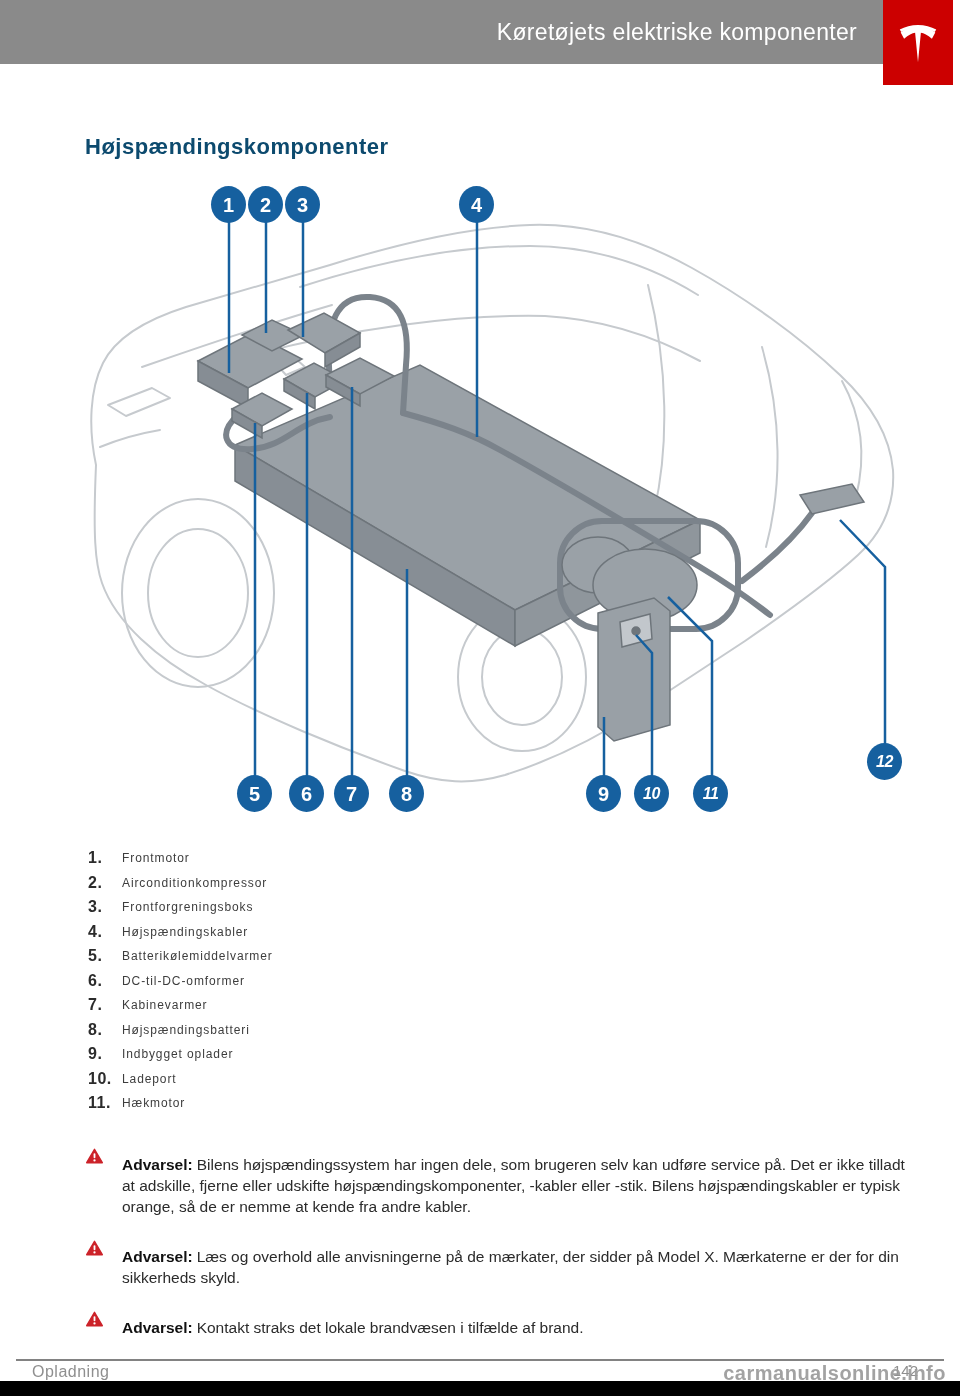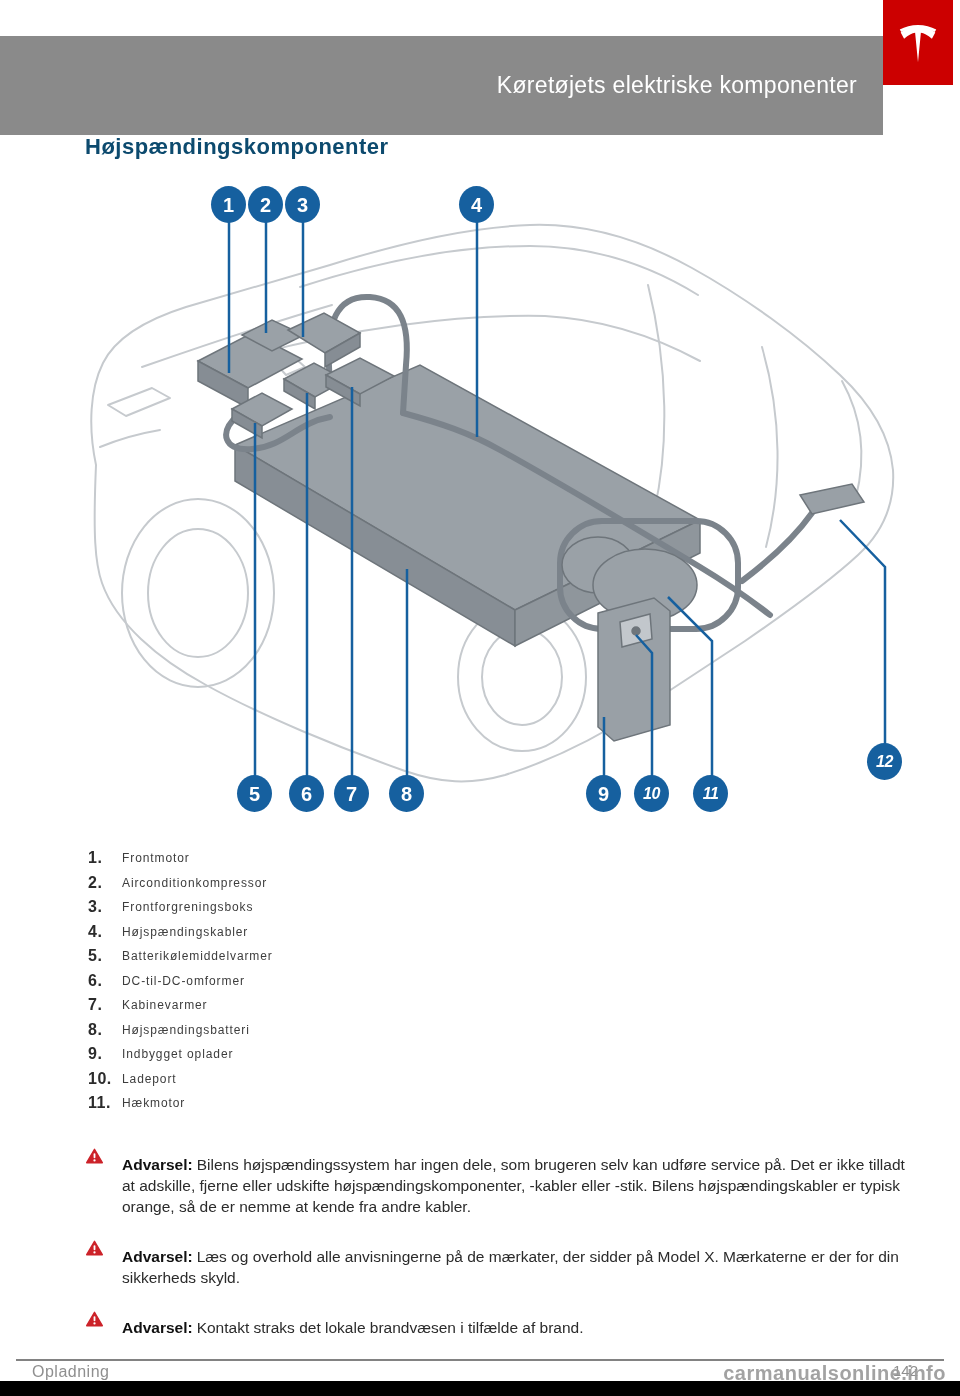--- a/index.html
+++ b/index.html
@@ -2,22 +2,22 @@
 <html><head>
 <meta charset="utf-8">
 <style>
   html,body{margin:0;padding:0;}
   body{
     width:960px;height:1396px;position:relative;background:#ffffff;
     font-family:"Liberation Sans", sans-serif;overflow:hidden;
   }
   
   .header-bar{
-    position:absolute;left:0;top:0;width:883px;height:99px;background:#8a8a8a;
-    display:flex;align-items:center;justify-content:flex-end;margin-top:36px;
+    position:absolute;left:0;top:0;width:883px;height:64px;background:#8a8a8a;
+    display:flex;align-items:center;justify-content:flex-end;
   }
   .header-title{
     color:#ffffff;font-size:23px;letter-spacing:.3px;padding-right:26px;font-weight:400;
   }
   .logo-box{
     position:absolute;left:883px;top:0;width:70px;height:85px;background:#cc0000;
     display:flex;align-items:center;justify-content:center;
   }
   .logo-box svg{width:48px;height:50px;}
   

